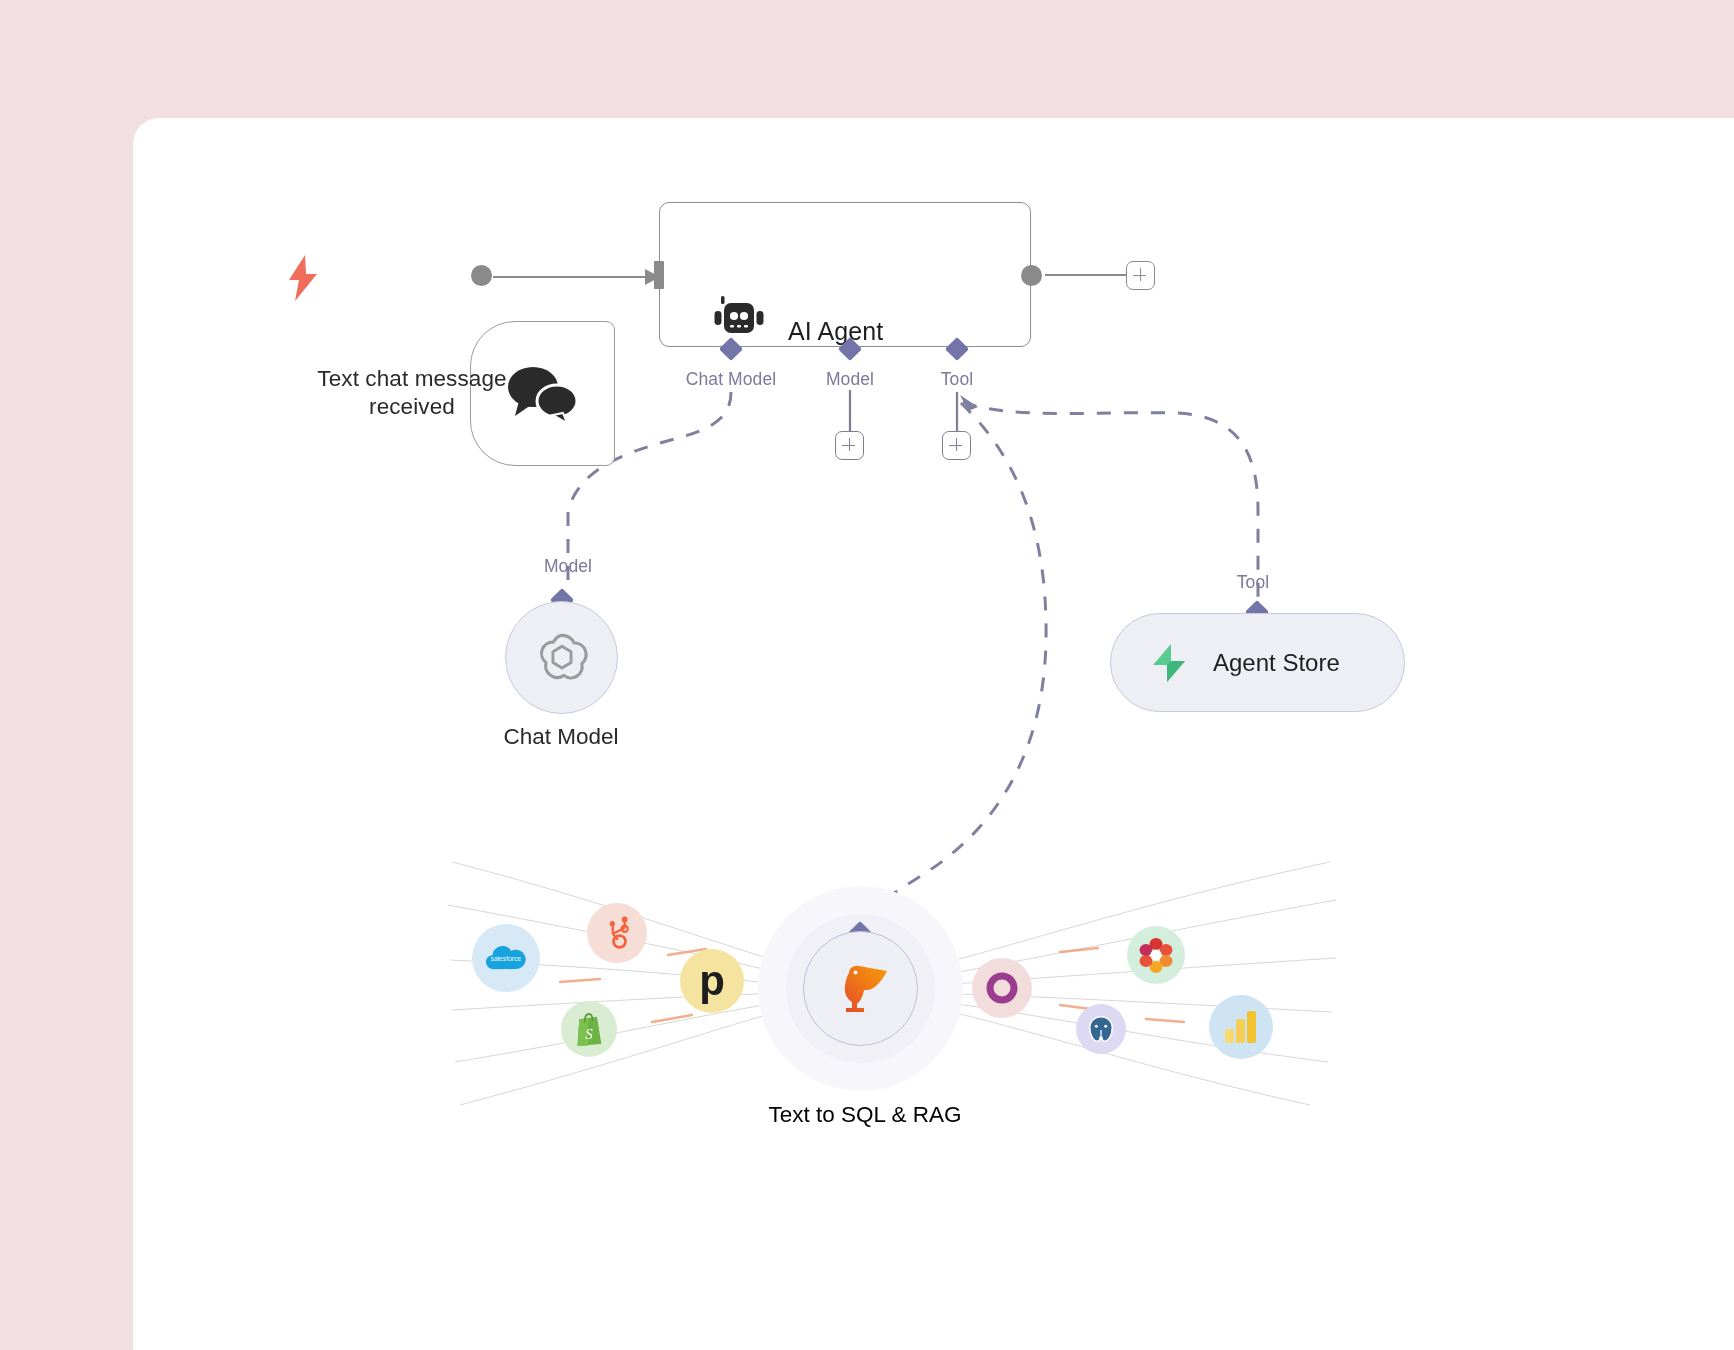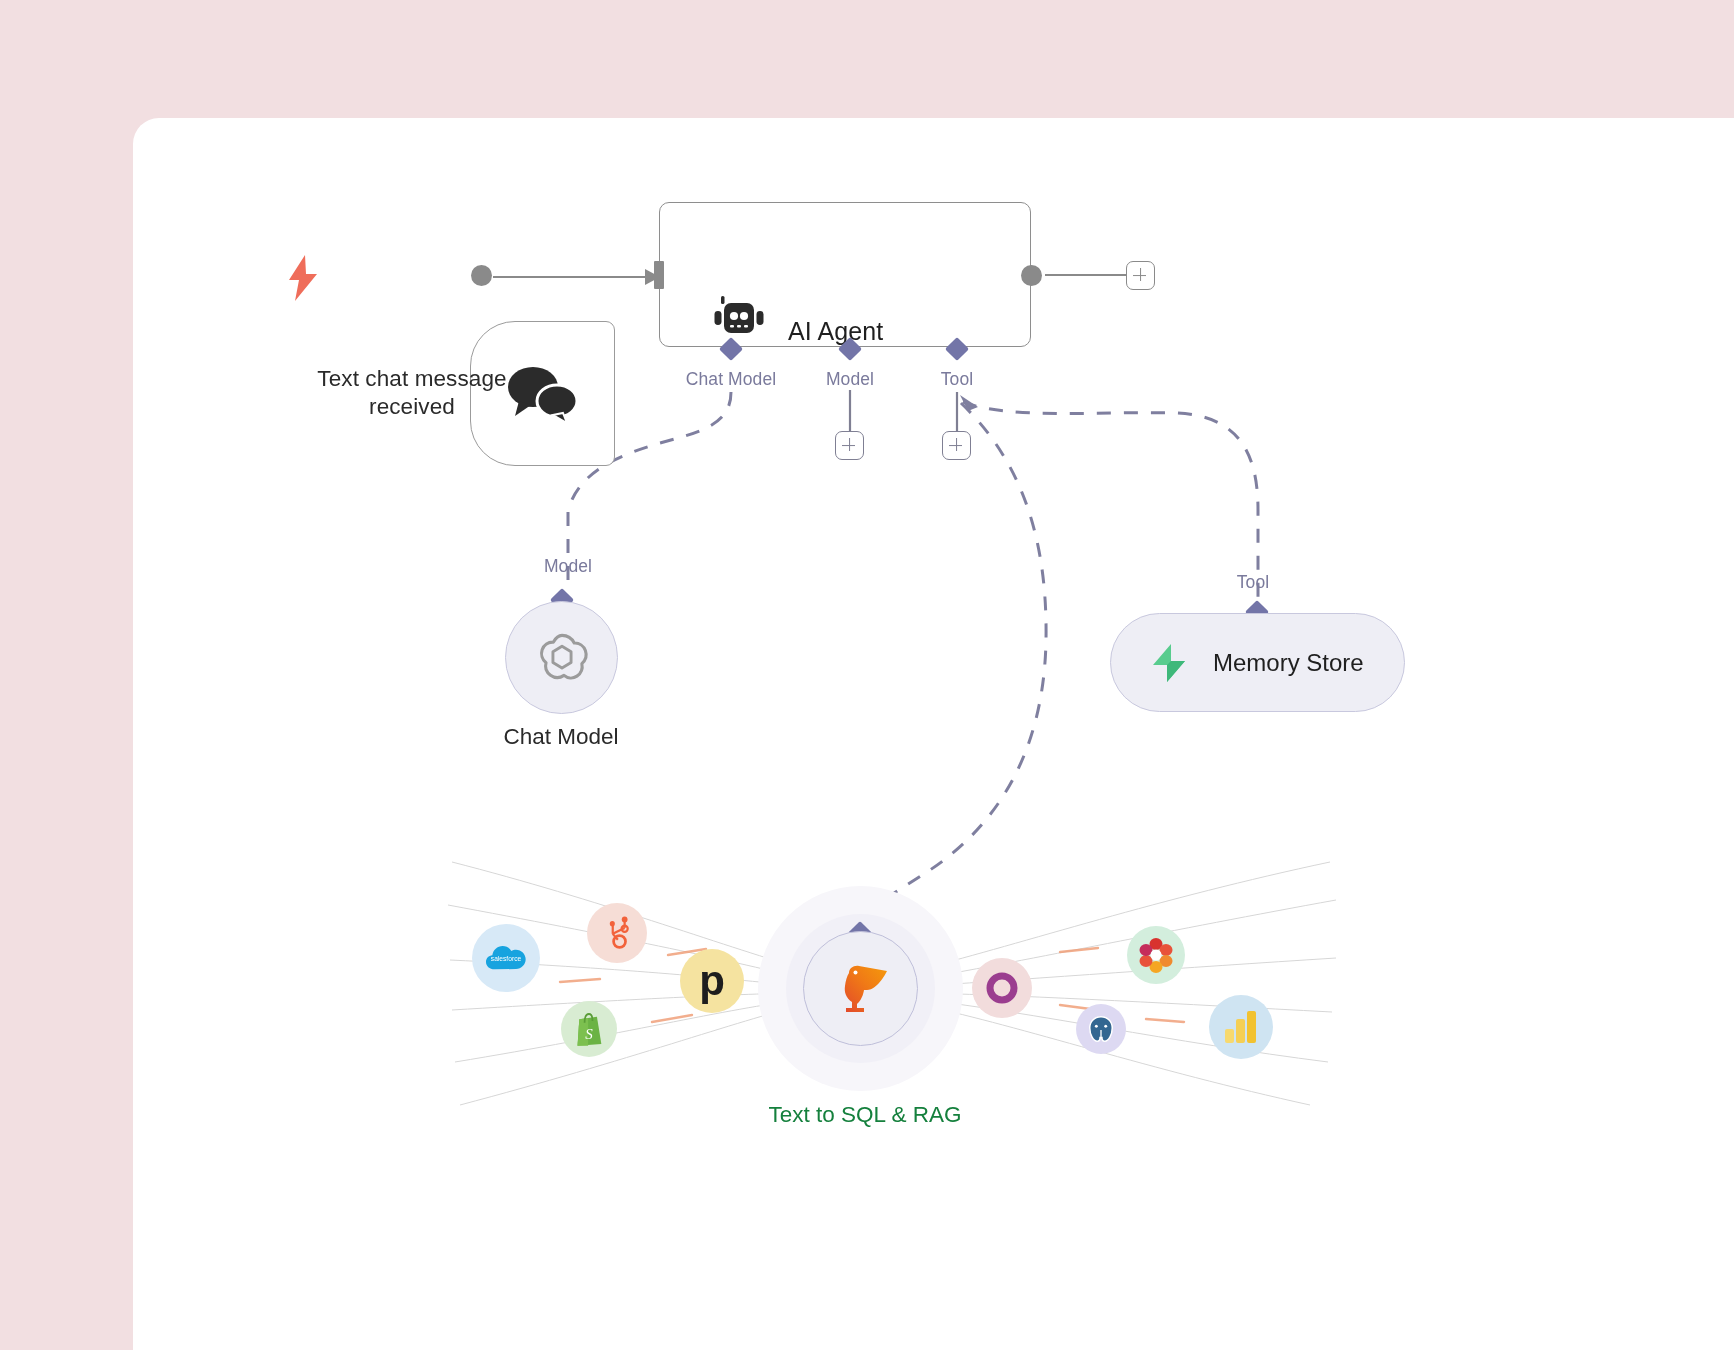--- a/index.html
+++ b/index.html
@@ -249,21 +249,21 @@
     align-items: center;
     justify-content: center;
   }
   #sql-label {
     position: absolute;
     left: 735px;
     top: 1102px;
     width: 260px;
     text-align: center;
     font-size: 22.5px;
-    color: #15803d;
+    color: #000000;
   }
 
   
   .bubble {
     position: absolute;
     border-radius: 50%;
     display: flex;
     align-items: center;
     justify-content: center;
     transform: translate(-50%, -50%);
@@ -380,21 +380,21 @@
     </div>
     <div id="chatmodel-label" style="left:303px; top:606px;">Chat Model</div>
 
     <div class="sub-label" style="left:1120px; top:454px;">Tool</div>
     <div class="diamond" style="left:1124px; top:494px;"></div>
     <div class="node" id="vectorstore-node" style="left:977px; top:495px;">
       <svg id="vs-icon" viewBox="0 0 44 44">
         <path d="M24 3 L6 24 L20 24 L20 41 L38 20 L24 20 Z" fill="#58cc8e"></path>
         <path d="M24 20 L38 20 L20 41 L20 24 Z" fill="#3eb87a"></path>
       </svg>
-      <div id="vs-title">Memory Store</div>
+      <div id="vs-title">Agent Store</div>
     </div>
 
     <div id="sql-outer" style="left:625px; top:768px;"></div>
     <div id="sql-mid" style="left:653px; top:796px;"></div>
     <div class="diamond" style="left:727px; top:815px;"></div>
     <div class="node" id="sql-node" style="left:670px; top:813px;">
       <svg width="64" height="64" viewBox="0 0 64 64">
         <defs>
           <linearGradient id="pelgrad" x1="0" y1="1" x2="1" y2="0">
             <stop offset="0%" stop-color="#e2492b"></stop>

